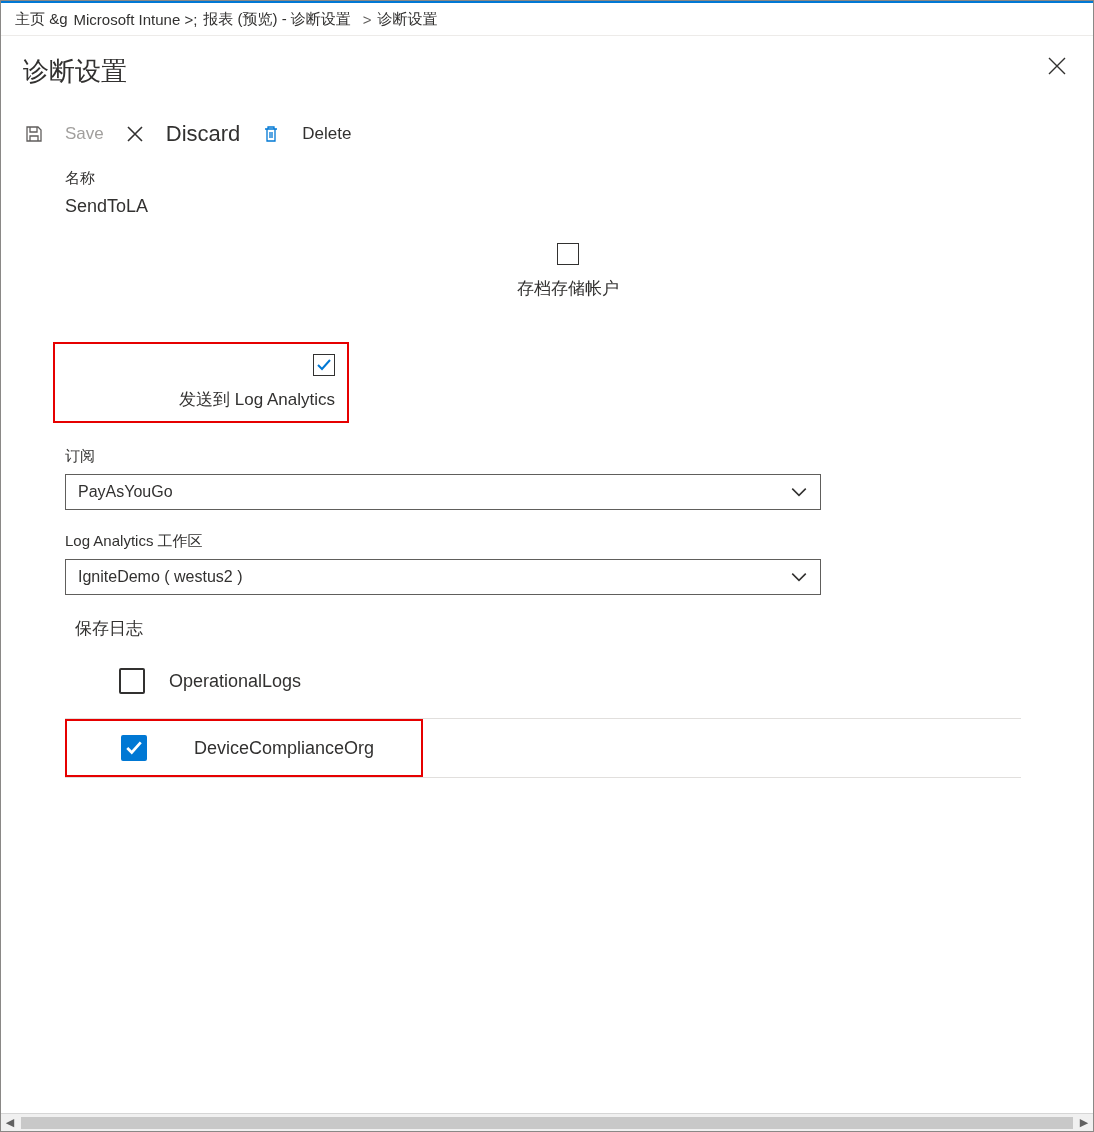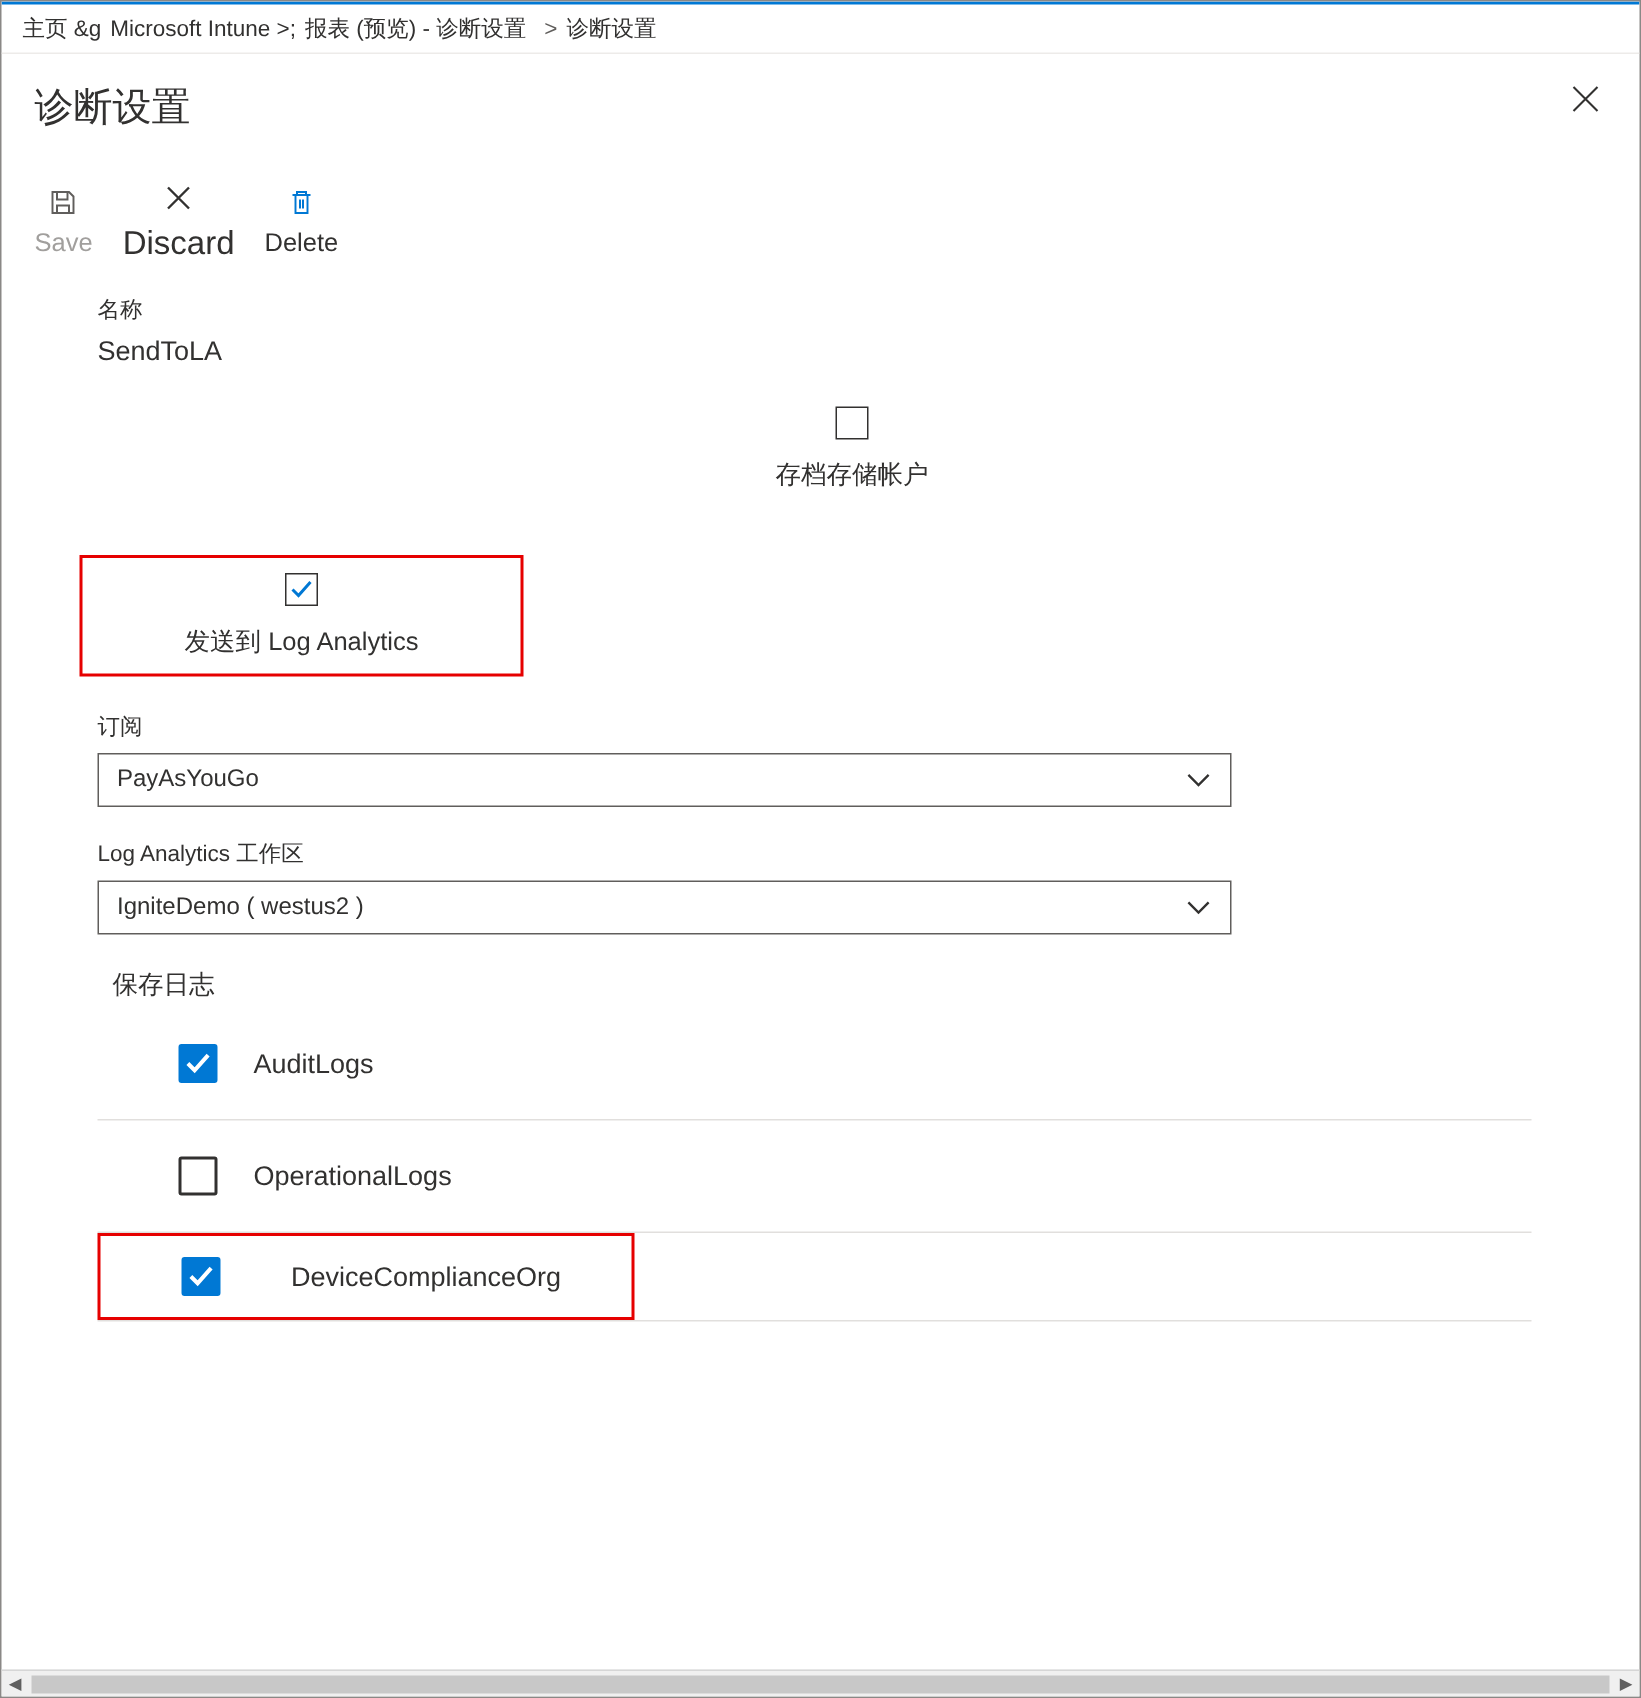--- a/index.html
+++ b/index.html
@@ -49,25 +49,24 @@
     }
     .toolbar {
       display: flex;
       align-items: center;
       gap: 20px;
       padding: 6px 0 22px 0;
     }
     .tb-item {
       display: flex;
       align-items: center;
-      gap: 6px;
+      gap: 20px;
       cursor: pointer;
       font-size: 17px;
       color: #323130;
-      flex-direction: column;
     }
     .tb-icon { width: 22px; height: 22px; display:flex; align-items:center; justify-content:center;}
     .discard-label { font-size: 22px; }
     .content { padding: 0 0 0 2px; margin-left: 40px; }
     .field-label { font-size: 15px; color: #323130; margin-bottom: 8px; }
     .name-value { font-size: 18px; margin-bottom: 26px; }
     .checkbox-row {
       display: flex;
       align-items: center;
       gap: 12px;
@@ -199,21 +198,21 @@
     <div class="field-label">名称</div>
     <div class="name-value">SendToLA</div>
 
     <div class="checkbox-row">
       <div class="checkbox"></div>
       <span>存档存储帐户</span>
     </div>
 
 
     <div class="highlight-red">
-      <div class="checkbox-row" style="margin-bottom:0;">
+      <div class="checkbox-row" style="margin-bottom:0;align-items:flex-end;">
         <div class="checkbox checked-outline">
           <svg viewBox="0 0 16 16">
               <path d="M2 8 l4 4 l8 -9" stroke="#0078d4" stroke-width="2" fill="none"></path>
             </svg>
         </div>
         <span>发送到 Log Analytics</span>
       </div>
     </div>
 
     <div class="dropdown-group">
@@ -231,28 +230,20 @@
       <div class="dropdown">
         <span>IgniteDemo ( westus2 )</span>
         <svg class="chevron-down" viewBox="0 0 16 16">
             <path d="M2 5 l6 6 l6 -6" stroke="#323130" stroke-width="1.4" fill="none"></path>
           </svg>
       </div>
     </div>
 
     <div class="section-header">保存日志</div>
 
-    <div class="logrow">
-      <div class="logcb checked">
-        <svg viewBox="0 0 16 16">
-            <path d="M2 8 l4 4 l8 -9" stroke="#fff" stroke-width="2.4" fill="none"></path>
-          </svg>
-      </div>
-      <span>AuditLogs</span>
-    </div>
 
     <div class="logrow">
       <div class="logcb"></div>
       <span>OperationalLogs</span>
     </div>
 
     <div style="border-bottom:1px solid #e1dfdd; width:956px;">
       <div class="highlight-red row2">
         <div class="logrow nb" style="padding:0;">
           <div class="logcb checked">

